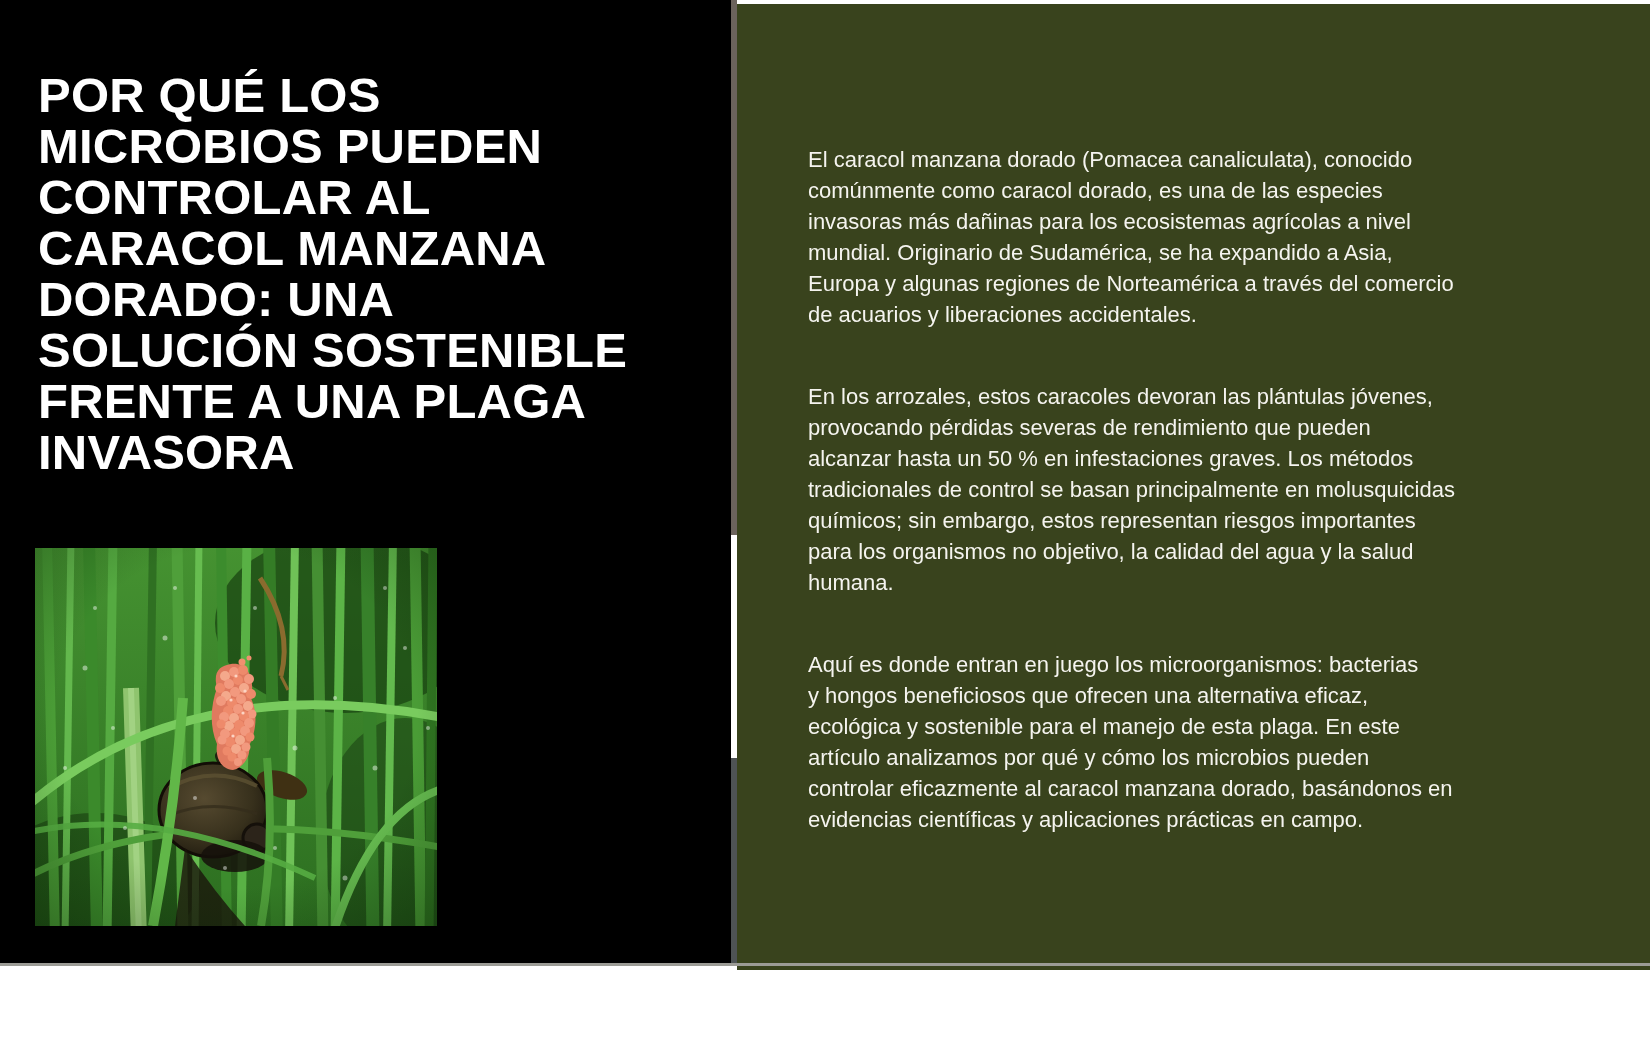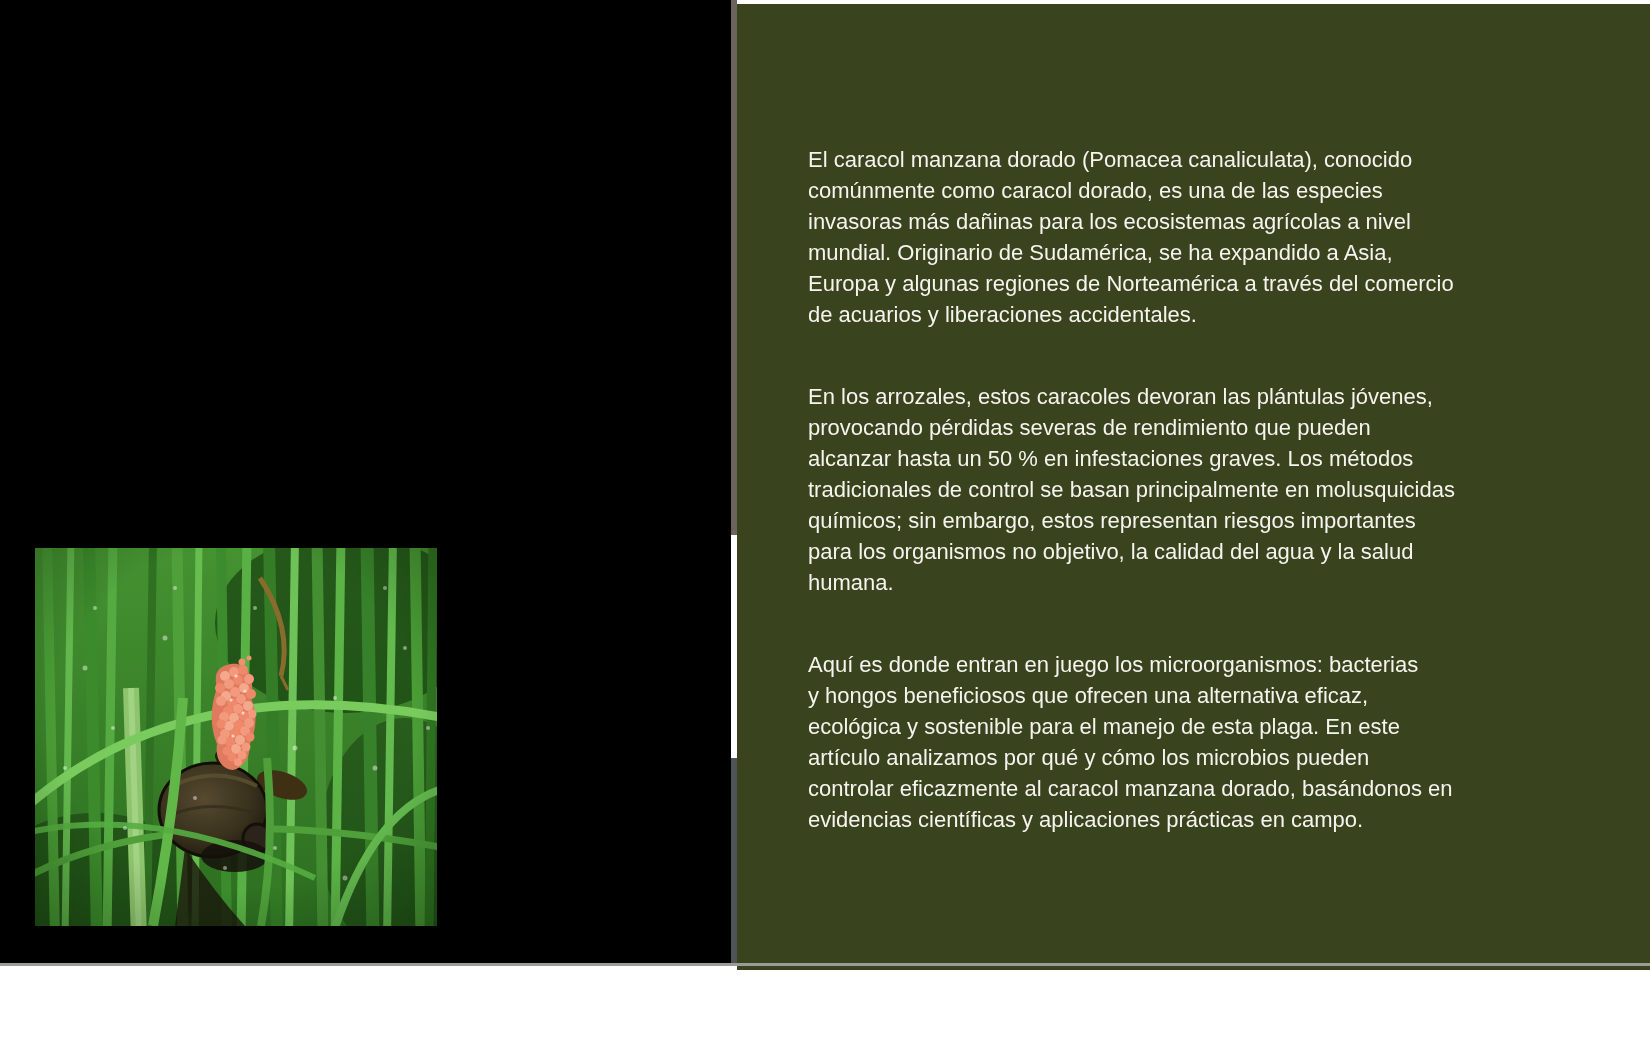--- a/index.html
+++ b/index.html
@@ -69,20 +69,28 @@
     margin: 0 0 51px 0;
     white-space: pre-line;
   }
 </style>
 </head>
 <body>
 
 <div class="page">
 
   <section class="left-panel">
+    <h1 class="title">POR QUÉ LOS
+MICROBIOS PUEDEN
+CONTROLAR AL
+CARACOL MANZANA
+DORADO: UNA
+SOLUCIÓN SOSTENIBLE
+FRENTE A UNA PLAGA
+INVASORA</h1>
 
     <figure class="photo">
       <svg width="402" height="378" viewBox="0 0 402 378" xmlns="http://www.w3.org/2000/svg">
         <defs>
           <linearGradient id="bgGrad" x1="0" y1="0" x2="0" y2="1">
             <stop offset="0" stop-color="#459231"></stop>
             <stop offset="1" stop-color="#2c6e20"></stop>
           </linearGradient>
           <radialGradient id="shellGrad" cx="0.42" cy="0.38" r="0.75">
             <stop offset="0" stop-color="#564a30"></stop>

